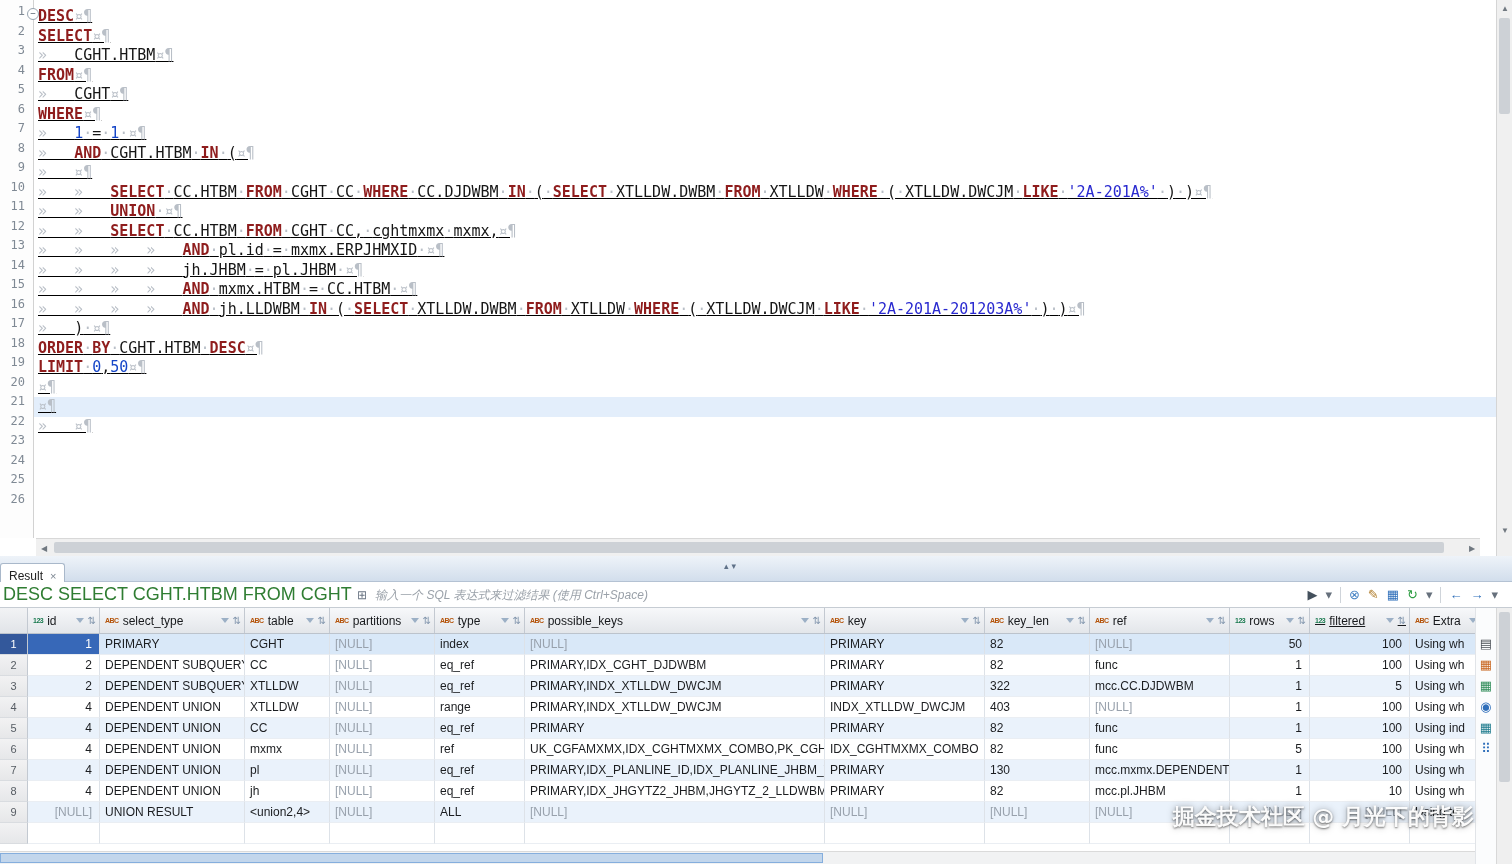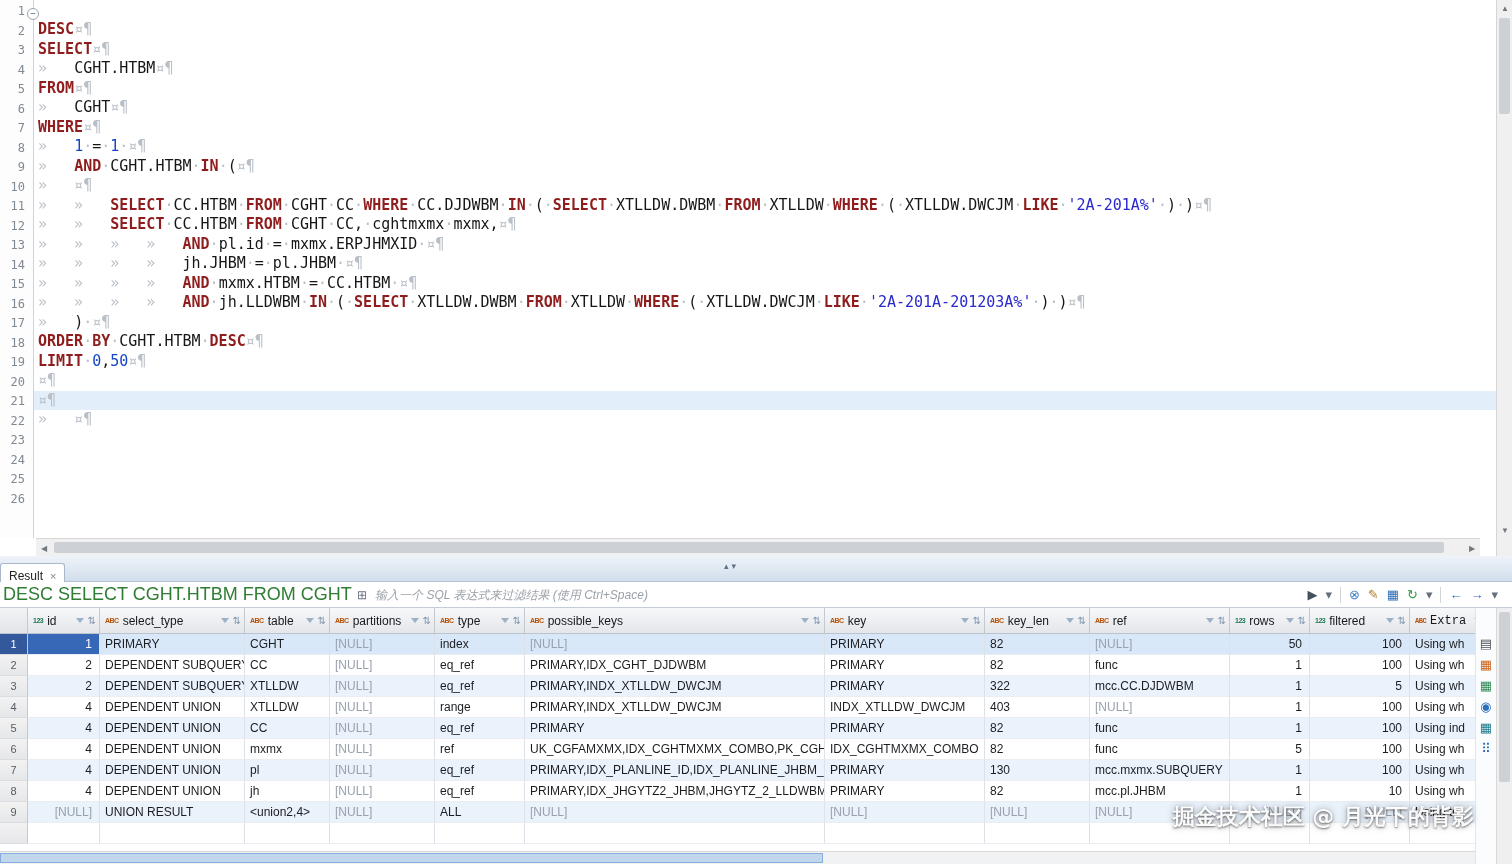--- a/index.html
+++ b/index.html
@@ -9,21 +9,21 @@
   
   .top-black{position:absolute;left:630px;top:0;width:222px;height:5px;background:#000;}
 
   
   #editor{position:absolute;left:0;top:0;width:1496px;height:538px;background:#fff;display:flex;overflow:hidden;}
   #gutter{width:34px;flex:0 0 34px;border-right:1px solid #d2d2d2;background:#fdfdfd;padding-top:4px;box-sizing:border-box;}
   .gut-line{height:19.5px;line-height:19.5px;font:12px "DejaVu Sans Mono",monospace;color:#7f8994;
             text-align:right;padding-right:8px;position:relative;}
   .fold{position:absolute;right:-6px;top:4px;width:10px;height:10px;border:1px solid #98a4b0;border-radius:50%;
         background:#fff;font-size:9px;line-height:8px;text-align:center;color:#5a6672;z-index:2;}
-  #code{flex:1;padding-top:20px;overflow:hidden;}
+  #code{flex:1;padding-top:7px;overflow:hidden;text-decoration:underline;}
   .code-line{height:19.5px;line-height:19.5px;font:15px "DejaVu Sans Mono",monospace;white-space:pre;padding-left:4px;}
   .code-line.current{background:#e3eefb;}
   .tk-k{color:#8f1d1d;font-weight:bold;}
   .tk-p{color:#161616;}
   .tk-n{color:#1646c8;}
   .tk-s{color:#2a2ad0;}
   .tk-w{color:#b9bfc7;}
 
   
   #ed-vscroll{position:absolute;right:0;top:0;width:16px;height:556px;background:#f0f0f0;border-left:1px solid #d5d5d5;box-sizing:border-box;}
@@ -131,20 +131,21 @@
       <div class="code-line"><span class="tk-k">DESC</span><span class="tk-w">¤¶</span></div>
       <div class="code-line"><span class="tk-k">SELECT</span><span class="tk-w">¤¶</span></div>
       <div class="code-line"><span class="tk-w">»   </span><span class="tk-p">CGHT.HTBM</span><span class="tk-w">¤¶</span></div>
       <div class="code-line"><span class="tk-k">FROM</span><span class="tk-w">¤¶</span></div>
       <div class="code-line"><span class="tk-w">»   </span><span class="tk-p">CGHT</span><span class="tk-w">¤¶</span></div>
       <div class="code-line"><span class="tk-k">WHERE</span><span class="tk-w">¤¶</span></div>
       <div class="code-line"><span class="tk-w">»   </span><span class="tk-n">1</span><span class="tk-w">·</span><span class="tk-p">=</span><span class="tk-w">·</span><span class="tk-n">1</span><span class="tk-w">·¤¶</span></div>
       <div class="code-line"><span class="tk-w">»   </span><span class="tk-k">AND</span><span class="tk-w">·</span><span class="tk-p">CGHT.HTBM</span><span class="tk-w">·</span><span class="tk-k">IN</span><span class="tk-w">·</span><span class="tk-p">(</span><span class="tk-w">¤¶</span></div>
       <div class="code-line"><span class="tk-w">»   ¤¶</span></div>
       <div class="code-line"><span class="tk-w">»   »   </span><span class="tk-k">SELECT</span><span class="tk-w">·</span><span class="tk-p">CC.HTBM</span><span class="tk-w">·</span><span class="tk-k">FROM</span><span class="tk-w">·</span><span class="tk-p">CGHT</span><span class="tk-w">·</span><span class="tk-p">CC</span><span class="tk-w">·</span><span class="tk-k">WHERE</span><span class="tk-w">·</span><span class="tk-p">CC.DJDWBM</span><span class="tk-w">·</span><span class="tk-k">IN</span><span class="tk-w">·</span><span class="tk-p">(</span><span class="tk-w">·</span><span class="tk-k">SELECT</span><span class="tk-w">·</span><span class="tk-p">XTLLDW.DWBM</span><span class="tk-w">·</span><span class="tk-k">FROM</span><span class="tk-w">·</span><span class="tk-p">XTLLDW</span><span class="tk-w">·</span><span class="tk-k">WHERE</span><span class="tk-w">·</span><span class="tk-p">(</span><span class="tk-w">·</span><span class="tk-p">XTLLDW.DWCJM</span><span class="tk-w">·</span><span class="tk-k">LIKE</span><span class="tk-w">·</span><span class="tk-s">'2A-201A%'</span><span class="tk-w">·</span><span class="tk-p">)</span><span class="tk-w">·</span><span class="tk-p">)</span><span class="tk-w">¤¶</span></div>
+      <div class="code-line"><span class="tk-w">»   »   </span><span class="tk-k">UNION</span><span class="tk-w">·¤¶</span></div>
       <div class="code-line"><span class="tk-w">»   »   </span><span class="tk-k">SELECT</span><span class="tk-w">·</span><span class="tk-p">CC.HTBM</span><span class="tk-w">·</span><span class="tk-k">FROM</span><span class="tk-w">·</span><span class="tk-p">CGHT</span><span class="tk-w">·</span><span class="tk-p">CC,</span><span class="tk-w">·</span><span class="tk-p">cghtmxmx</span><span class="tk-w">·</span><span class="tk-p">mxmx,</span><span class="tk-w">¤¶</span></div>
       <div class="code-line"><span class="tk-w">»   »   »   »   </span><span class="tk-k">AND</span><span class="tk-w">·</span><span class="tk-p">pl.id</span><span class="tk-w">·</span><span class="tk-p">=</span><span class="tk-w">·</span><span class="tk-p">mxmx.ERPJHMXID</span><span class="tk-w">·¤¶</span></div>
       <div class="code-line"><span class="tk-w">»   »   »   »   </span><span class="tk-p">jh.JHBM</span><span class="tk-w">·</span><span class="tk-p">=</span><span class="tk-w">·</span><span class="tk-p">pl.JHBM</span><span class="tk-w">·¤¶</span></div>
       <div class="code-line"><span class="tk-w">»   »   »   »   </span><span class="tk-k">AND</span><span class="tk-w">·</span><span class="tk-p">mxmx.HTBM</span><span class="tk-w">·</span><span class="tk-p">=</span><span class="tk-w">·</span><span class="tk-p">CC.HTBM</span><span class="tk-w">·¤¶</span></div>
       <div class="code-line"><span class="tk-w">»   »   »   »   </span><span class="tk-k">AND</span><span class="tk-w">·</span><span class="tk-p">jh.LLDWBM</span><span class="tk-w">·</span><span class="tk-k">IN</span><span class="tk-w">·</span><span class="tk-p">(</span><span class="tk-w">·</span><span class="tk-k">SELECT</span><span class="tk-w">·</span><span class="tk-p">XTLLDW.DWBM</span><span class="tk-w">·</span><span class="tk-k">FROM</span><span class="tk-w">·</span><span class="tk-p">XTLLDW</span><span class="tk-w">·</span><span class="tk-k">WHERE</span><span class="tk-w">·</span><span class="tk-p">(</span><span class="tk-w">·</span><span class="tk-p">XTLLDW.DWCJM</span><span class="tk-w">·</span><span class="tk-k">LIKE</span><span class="tk-w">·</span><span class="tk-s">'2A-201A-201203A%'</span><span class="tk-w">·</span><span class="tk-p">)</span><span class="tk-w">·</span><span class="tk-p">)</span><span class="tk-w">¤¶</span></div>
       <div class="code-line"><span class="tk-w">»   </span><span class="tk-p">)</span><span class="tk-w">·¤¶</span></div>
       <div class="code-line"><span class="tk-k">ORDER</span><span class="tk-w">·</span><span class="tk-k">BY</span><span class="tk-w">·</span><span class="tk-p">CGHT.HTBM</span><span class="tk-w">·</span><span class="tk-k">DESC</span><span class="tk-w">¤¶</span></div>
       <div class="code-line"><span class="tk-k">LIMIT</span><span class="tk-w">·</span><span class="tk-n">0</span><span class="tk-p">,</span><span class="tk-n">50</span><span class="tk-w">¤¶</span></div>
       <div class="code-line"><span class="tk-w">¤¶</span></div>
       <div class="code-line current"><span class="tk-w">¤¶</span></div>
@@ -258,28 +259,28 @@
         <span class="funnel"></span>
         <span class="sort-ic">⇅</span>
       </div>
       <div class="hcell" style="width: 80px; flex: 0 0 80px;">
         <span class="type-ic num">123</span>
         <span>rows</span>
         <span class="hspace"></span>
         <span class="funnel"></span>
         <span class="sort-ic">⇅</span>
       </div>
-      <div class="hcell" style="width: 100px; flex: 0 0 100px;">
+      <div class="hcell" style="width: 100px; flex: 0 0 100px; text-decoration: underline;">
         <span class="type-ic num">123</span>
         <span>filtered</span>
         <span class="hspace"></span>
         <span class="funnel"></span>
         <span class="sort-ic">⇅</span>
       </div>
-      <div class="hcell" style="width: 67px; flex: 0 0 67px; font-family: Liberation Mono, monospace;">
+      <div class="hcell" style="width: 67px; flex: 0 0 67px;">
         <span class="type-ic abc">ABC</span>
         <span>Extra</span>
         <span class="hspace"></span>
         <span class="funnel"></span>
         <span class="sort-ic">⇅</span>
       </div>
     </div>
   <div id="gbody">
       <div class="grow odd sel">
         <div class="rowhead selhead">1</div>
@@ -374,21 +375,21 @@
       <div class="grow odd">
         <div class="rowhead">7</div>
         <div class="cell r" style="width: 72px; flex: 0 0 72px;">4</div>
         <div class="cell" style="width: 145px; flex: 0 0 145px;">DEPENDENT UNION</div>
         <div class="cell" style="width: 85px; flex: 0 0 85px;">pl</div>
         <div class="cell null" style="width: 105px; flex: 0 0 105px;">[NULL]</div>
         <div class="cell" style="width: 90px; flex: 0 0 90px;">eq_ref</div>
         <div class="cell" style="width: 300px; flex: 0 0 300px;">PRIMARY,IDX_PLANLINE_ID,IDX_PLANLINE_JHBM_V</div>
         <div class="cell" style="width: 160px; flex: 0 0 160px;">PRIMARY</div>
         <div class="cell" style="width: 105px; flex: 0 0 105px;">130</div>
-        <div class="cell" style="width: 140px; flex: 0 0 140px;">mcc.mxmx.SUBQUERY</div>
+        <div class="cell" style="width: 140px; flex: 0 0 140px;">mcc.mxmx.DEPENDENT</div>
         <div class="cell r" style="width: 80px; flex: 0 0 80px;">1</div>
         <div class="cell r" style="width: 100px; flex: 0 0 100px;">100</div>
         <div class="cell" style="width: 67px; flex: 0 0 67px;">Using wh</div>
       </div>
       <div class="grow">
         <div class="rowhead">8</div>
         <div class="cell r" style="width: 72px; flex: 0 0 72px;">4</div>
         <div class="cell" style="width: 145px; flex: 0 0 145px;">DEPENDENT UNION</div>
         <div class="cell" style="width: 85px; flex: 0 0 85px;">jh</div>
         <div class="cell null" style="width: 105px; flex: 0 0 105px;">[NULL]</div>

